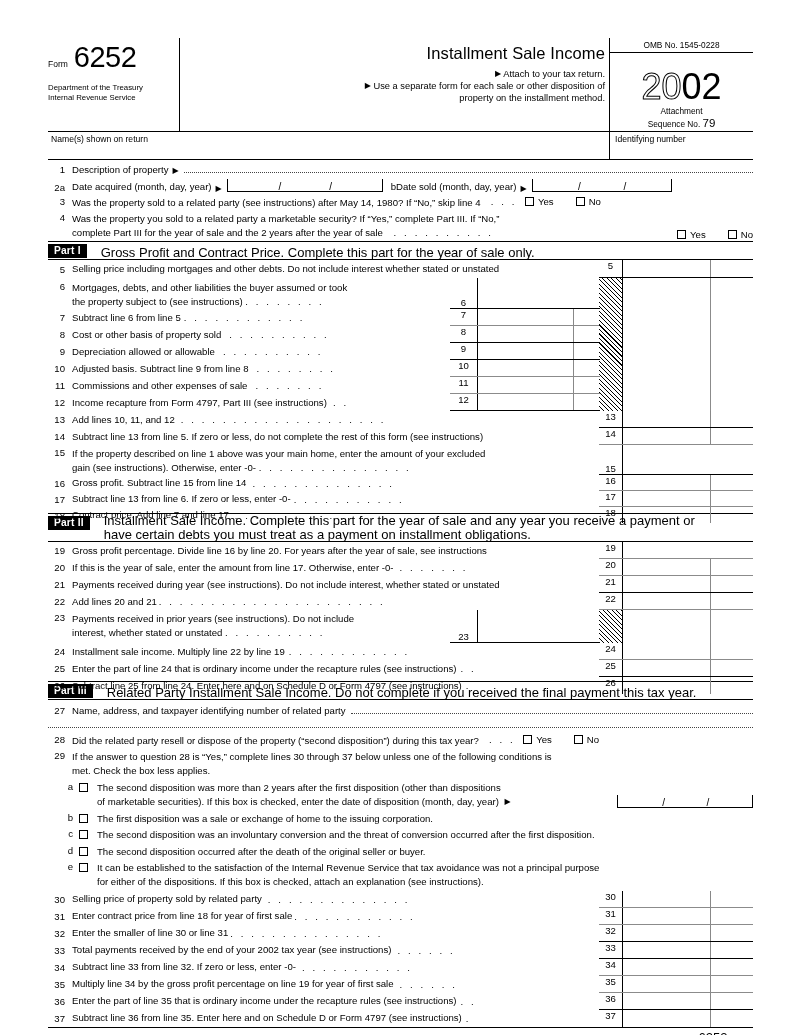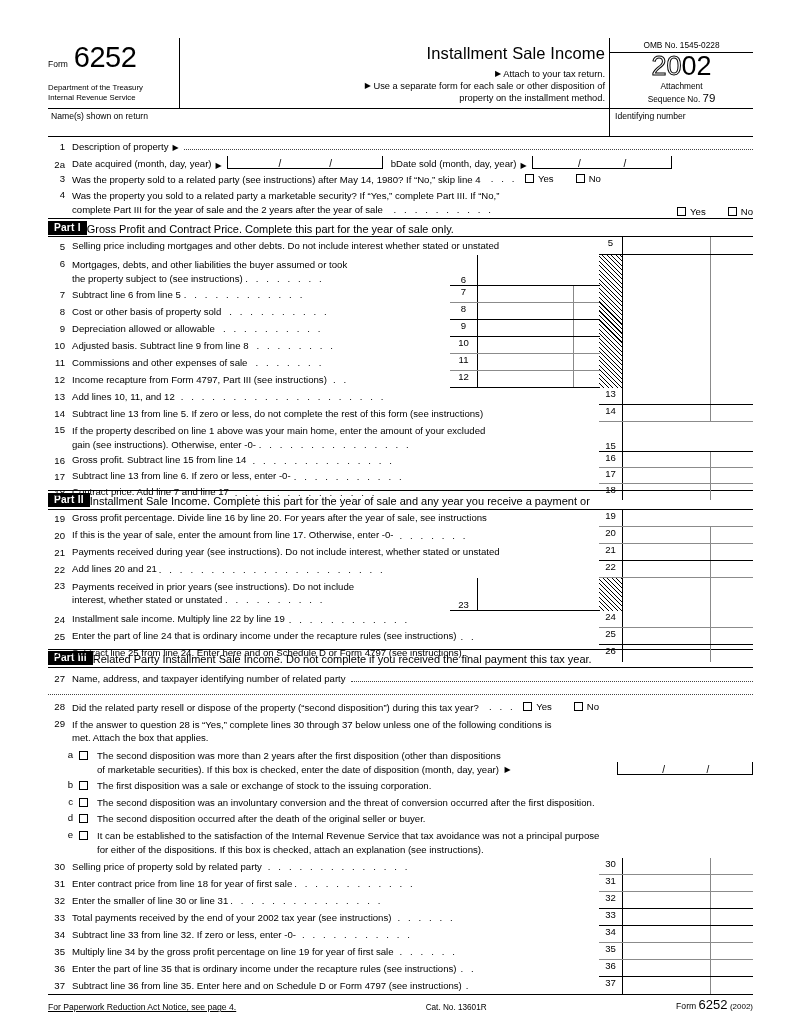--- a/index.html
+++ b/index.html
@@ -21,21 +21,21 @@
   .lbl-form { font-size:8.5px; margin-right:6px; padding-bottom:2px;}
   .formno { font-size:29px; font-weight:400; letter-spacing:-0.5px; line-height:1; }
   .agency { font-size:7.8px; line-height:1.28; margin-top:11px; }
   .hdr-mid { flex:1; border-left:1.6px solid #000; border-right:1.6px solid #000; text-align:right; padding:3px 4px 3px 4px; }
   .title { font-size:16.5px; letter-spacing:0.1px; margin:3px 0 6px; }
   .sub1 { font-size:9.3px; margin-bottom:2px; }
   .sub2 { font-size:9.3px; line-height:1.28; }
   .arw { font-size:8px; vertical-align:1px; }
   .hdr-right { width:143px; text-align:center; }
   .omb { font-size:8.3px; padding:2px 0 2px; border-bottom:0.9px solid #000; }
-  .yr { font-size:27px; line-height:1; margin:0 0 0; letter-spacing:0px;}
+  .yr { font-size:36px; line-height:1; margin:16px 0 0; letter-spacing:0px;}
   .yr .hollow { color:#fff; -webkit-text-stroke:1px #000; text-stroke:1px #000; }
   .attach { font-size:8.3px; line-height:1.25; margin-top:1px; }
   .attach .seq { font-size:11.5px; }
 
   
   .namerow { display:flex; border-bottom:1.6px solid #000; height:28px; }
   .namerow .nm { flex:1; font-size:8.6px; padding:2px 0 0 3px; border-right:1.2px solid #000;}
   .namerow .idn { width:143px; font-size:8.6px; padding:2px 0 0 5px; }
 
   
@@ -58,21 +58,21 @@
   .dbx:before { left:33%; }
   .dbx:after { left:66%; }
 
   .yn { display:flex; align-items:center; gap:4px; margin-left:6px; flex:none;}
   .cb { width:9px; height:9px; border:1.1px solid #000; display:inline-block; }
   .ynlbl { font-size:9.6px; }
 
   
   .part { display:flex; align-items:flex-end; border-top:1.6px solid #000; border-bottom:1.3px solid #000; }
   .part-tag { background:#000; color:#fff; font-size:10.2px; font-weight:700; padding:1px 6px 2px; margin:1.5px 0; letter-spacing:0.2px;}
-  .part-ttl { font-size:11px; line-height:13.5px; }
+  .part-ttl { font-size:13px; padding-left:14px; line-height:13.5px; }
 
   
   .grid { position:absolute; right:0; top:0; }
   .arow { display:flex; position:relative; }
   .abox { width:24px; border-right:1.2px solid #000; font-size:9.6px; text-align:center; }
   .adol { width:87px; }
   .acts { width:43px; border-left:1.2px solid #888; }
   .anone { width:130px; }
   .hatch { background-image:repeating-linear-gradient(45deg,#000 0 0.8px,transparent 0.8px 3.2px); }
 
@@ -353,20 +353,21 @@
             <div class="adol"></div>
             <div class="acts"></div>
       </div>
     </div>
   </div>
 
   <div class="part">
     <span class="part-tag" style="align-self:flex-start;margin-top:2px">Part II</span>
     <span class="part-ttl">
       <span>Installment Sale Income. Complete this part for the year of sale and any year you receive a payment or</span><br>
+      <span>have certain debts you must treat as a payment on installment obligations.</span>
     </span>
   </div>
 
   <div class="sec" style="height:139px;">
     <div class="row" style="height:17px;align-items:center">
       <span class="num">19</span>
       <span class="txt">Gross profit percentage. Divide line 16 by line 20. For years after the year of sale, see instructions</span>
     </div>
     <div class="row" style="height:17px;align-items:center">
       <span class="num">20</span>
@@ -483,39 +484,39 @@
       <span class="yn" style="margin-left:22px">
             <span class="cb"></span>
             <span class="ynlbl">No</span>
           </span>
     </div>
 
     <div class="row" style="padding-top:3px;">
       <span class="num">29</span>
       <span class="txt">
         <span>If the answer to question 28 is “Yes,” complete lines 30 through 37 below unless one of the following conditions is</span><br>
-        <span>met. Attach the box that applies.</span>
+        <span>met. Check the box less applies.</span>
       </span>
     </div>
 
     <div class="row" style="padding-top:4px;position:relative">
       <span class="num sub">a</span>
       <span class="cb" style="margin:2px 9px 0 0;flex:none"></span>
       <span class="txt">
         <span>The second disposition was more than 2 years after the first disposition (other than dispositions</span><br>
         <span>of marketable securities). If this box is checked, enter the date of disposition (month, day, year)</span>
         <span class="arw" style="margin-left:3px">▶</span>
       </span>
       <span class="datebox dbx" style="position:absolute;right:0;bottom:1px;width:136px;margin:0"></span>
     </div>
 
     <div class="row" style="padding-top:3px">
       <span class="num sub">b</span>
       <span class="cb" style="margin:2px 9px 0 0;flex:none"></span>
-      <span class="txt">The first disposition was a sale or exchange of stock to the issuing corporation.</span>
+      <span class="txt">The first disposition was a sale or exchange of home to the issuing corporation.</span>
     </div>
     <div class="row" style="padding-top:3px">
       <span class="num sub">c</span>
       <span class="cb" style="margin:2px 9px 0 0;flex:none"></span>
       <span class="txt">The second disposition was an involuntary conversion and the threat of conversion occurred after the first disposition.</span>
     </div>
     <div class="row" style="padding-top:3px">
       <span class="num sub">d</span>
       <span class="cb" style="margin:2px 9px 0 0;flex:none"></span>
       <span class="txt">The second disposition occurred after the death of the original seller or buyer.</span>

